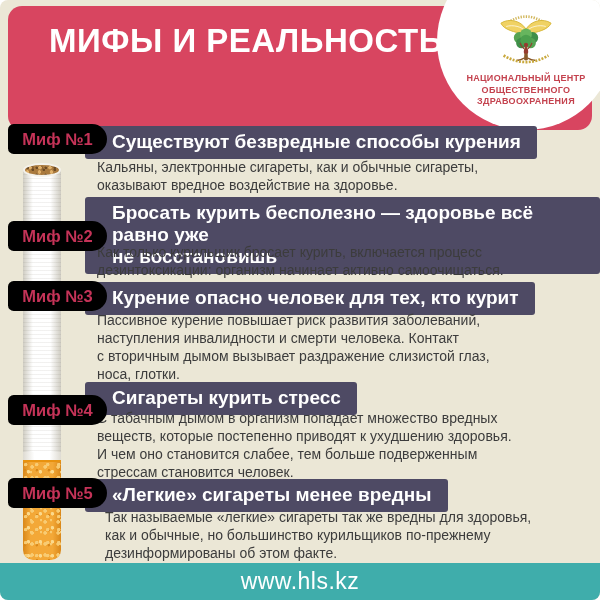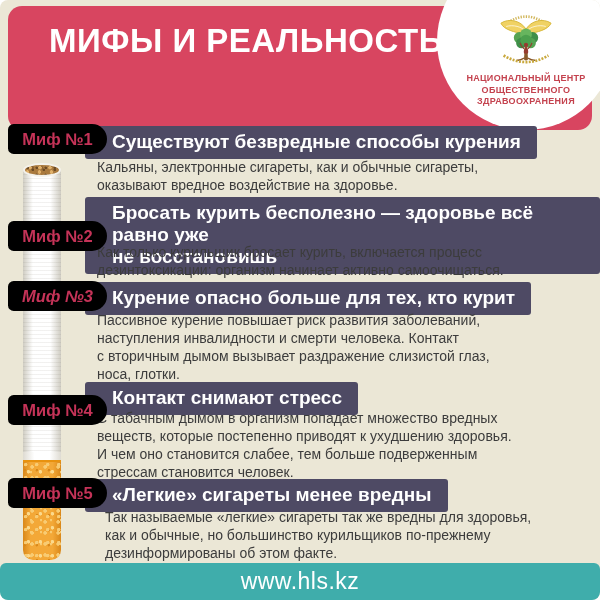--- a/index.html
+++ b/index.html
@@ -78,27 +78,27 @@
     background:#000000;border-radius:6px 16px 16px 6px;
     display:flex;align-items:center;justify-content:center;
     color:var(--badge-red,#c53358);font-weight:bold;font-size:16.5px;
   }
   .body-text{
     position:absolute;left:97px;z-index:2;color:#3c3c3c;
     font-size:14px;line-height:18px;white-space:pre-line;width:480px;
   }
   .m1 .bar{top:126px;} .m1 .badge{top:124px;} .m1 .body-text{top:158px;}
   .m2 .bar{top:197px;} .m2 .badge{top:221px;} .m2 .body-text{top:243px;}
-  .m3 .bar{top:282px;} .m3 .badge{top:281px;font-style:italic;} .m3 .body-text{top:311px;}
+  .m3 .bar{top:282px;} .m3 .badge{top:281px;} .m3 .body-text{top:311px;}
   .m4 .bar{top:382px;} .m4 .badge{top:395px;} .m4 .body-text{top:409px;}
   .m5 .bar{top:479px;} .m5 .badge{top:478px;} .m5 .body-text{top:508px;margin-left:8px;}
   
   .footer{
     position:absolute;left:0;top:563px;width:600px;height:37px;
-    background:var(--teal,#3fadab);display:flex;align-items:center;justify-content:center;border-radius:6px;
+    background:var(--teal,#3fadab);display:flex;align-items:center;justify-content:center;
   }
   .footer span{color:#ffffff;font-size:23px;letter-spacing:.5px;}
 </style>
 </head>
 <body>
 
 <div class="poster">
 
   <div class="header-red">
     <div class="title">
@@ -147,30 +147,30 @@
 
   <section class="myth m2">
     <div class="bar">Бросать курить бесполезно — здоровье всё равно уже
 не восстановишь</div>
     <div class="badge">Миф №2</div>
     <div class="body-text">Как только курильщик бросает курить, включается процесс
 дезинтоксикации: организм начинает активно самоочищаться.</div>
   </section>
 
   <section class="myth m3">
-    <div class="bar">Курение опасно больше для тех, кто курит</div>
+    <div class="bar">Курение опасно человек для тех, кто курит</div>
     <div class="badge">Миф №3</div>
     <div class="body-text">Пассивное курение повышает риск развития заболеваний,
 наступления инвалидности и смерти человека. Контакт
 с вторичным дымом вызывает раздражение слизистой глаз,
 носа, глотки.</div>
   </section>
 
   <section class="myth m4">
-    <div class="bar">Контакт снимают стресс</div>
+    <div class="bar">Сигареты курить стресс</div>
     <div class="badge">Миф №4</div>
     <div class="body-text">С табачным дымом в организм попадает множество вредных
 веществ, которые постепенно приводят к ухудшению здоровья.
 И чем оно становится слабее, тем больше подверженным
 стрессам становится человек.</div>
   </section>
 
   <section class="myth m5">
     <div class="bar">«Легкие» сигареты менее вредны</div>
     <div class="badge">Миф №5</div>

